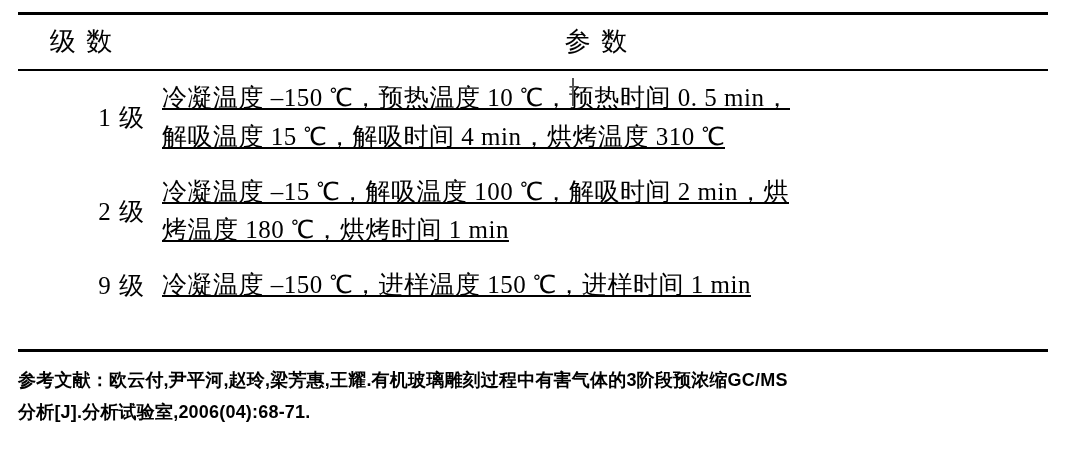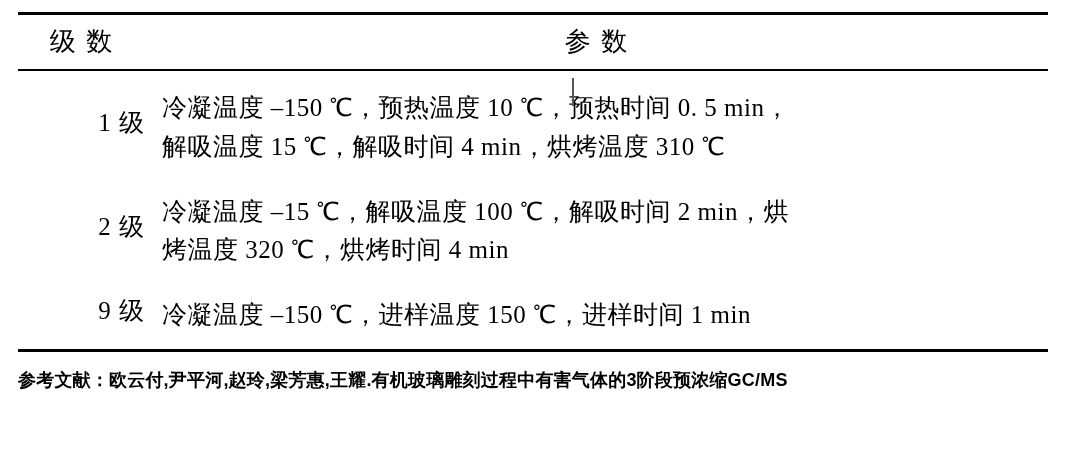--- a/index.html
+++ b/index.html
@@ -69,22 +69,23 @@
     vertical-align: middle;
     font-size: 25px;
   }
   td.level-cell {
     text-align: right;
     font-size: 26px;
     letter-spacing: 1px;
     white-space: nowrap;
   }
   td.param-cell {
-    padding: 18px 0 8px 16px;
+    padding: 8px 0 8px 16px;
     line-height: 1.55;
+    text-decoration: underline;
   }
   td.param-cell .line {
     display: block;
     white-space: nowrap;
     letter-spacing: 0.5px;
   }
   .ref-block {
     position: absolute;
     left: 18px;
     top: 365px;
@@ -131,32 +132,33 @@
           <td class="level-cell">1 级</td>
           <td class="param-cell">
             <span class="line">冷凝温度 –150 ℃，预热温度 10 ℃，预热时间 0. 5 min，</span>
             <span class="line">解吸温度 15 ℃，解吸时间 4 min，烘烤温度 310 ℃</span>
           </td>
         </tr>
         <tr>
           <td class="level-cell">2 级</td>
           <td class="param-cell">
             <span class="line">冷凝温度 –15 ℃，解吸温度 100 ℃，解吸时间 2 min，烘</span>
-            <span class="line">烤温度 320 ℃，烘烤时间 4 min</span>
+            <span class="line">烤温度 180 ℃，烘烤时间 1 min</span>
           </td>
         </tr>
         <tr>
           <td class="level-cell">9 级</td>
           <td class="param-cell">
             <span class="line">冷凝温度 –150 ℃，进样温度 150 ℃，进样时间 1 min</span>
           </td>
         </tr>
       </tbody>
     </table>
   </div>
 
   <div class="caret"></div>
 
   <div class="ref-block">
     <span class="ref-line">参考文献：欧云付,尹平河,赵玲,梁芳惠,王耀.有机玻璃雕刻过程中有害气体的3阶段预浓缩GC/MS</span>
+    <span class="ref-line">分析[J].分析试验室,2006(04):68-71.</span>
   </div>
 
 </div>
 
 </body></html>

